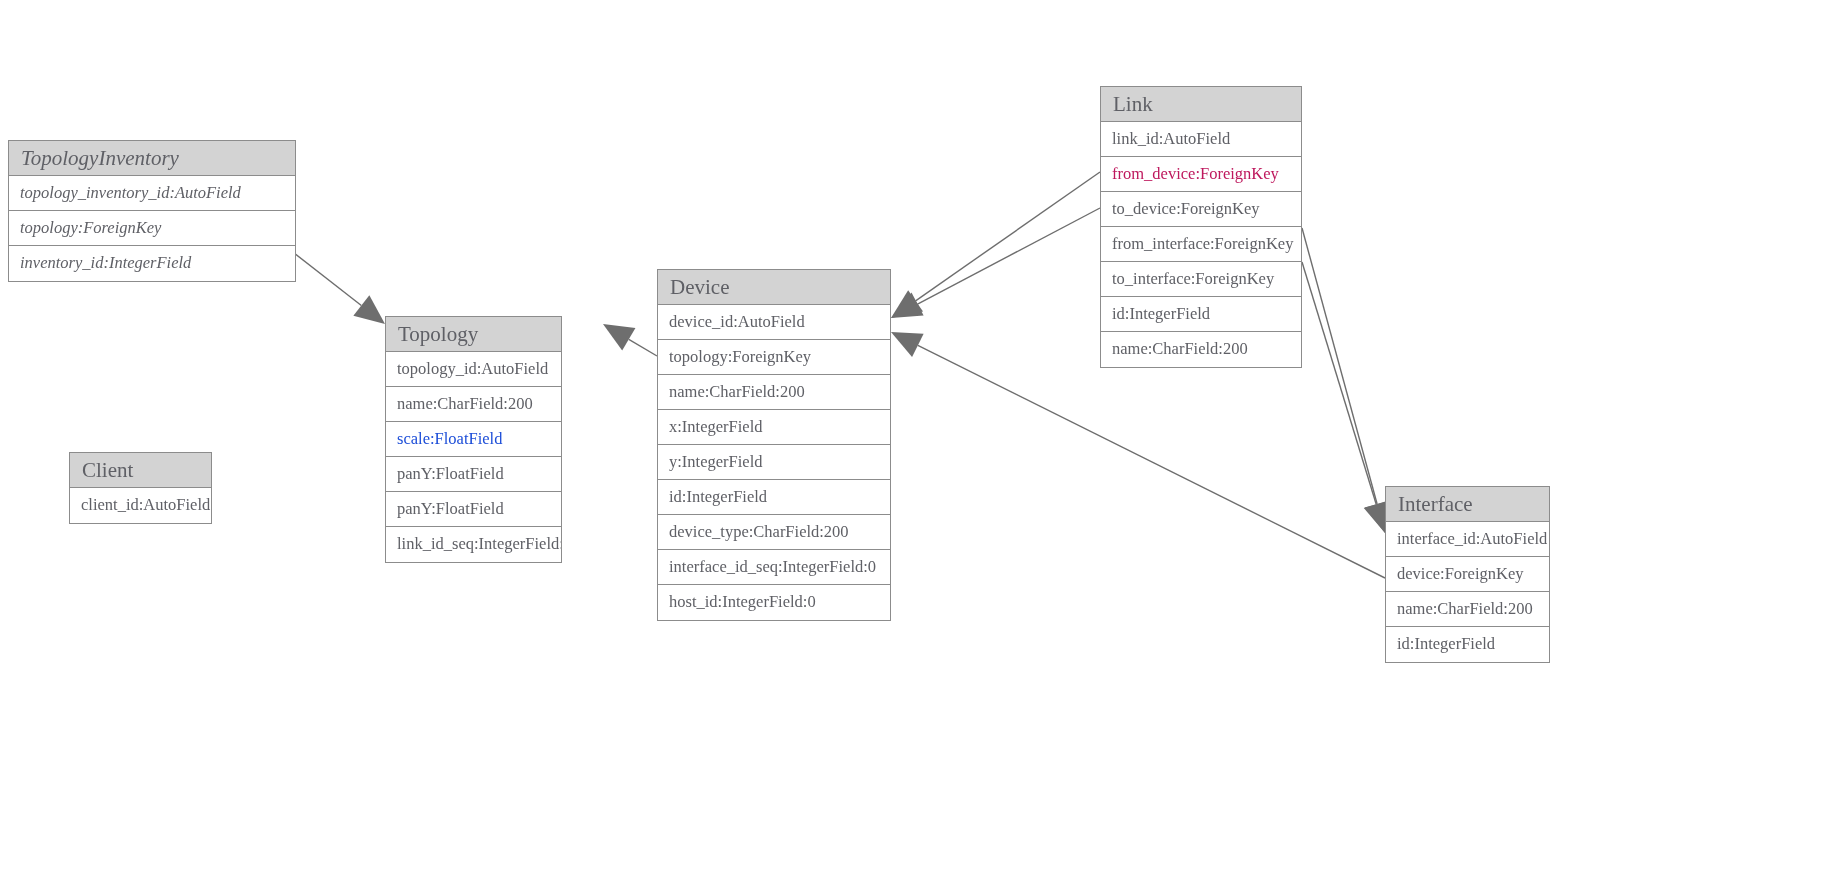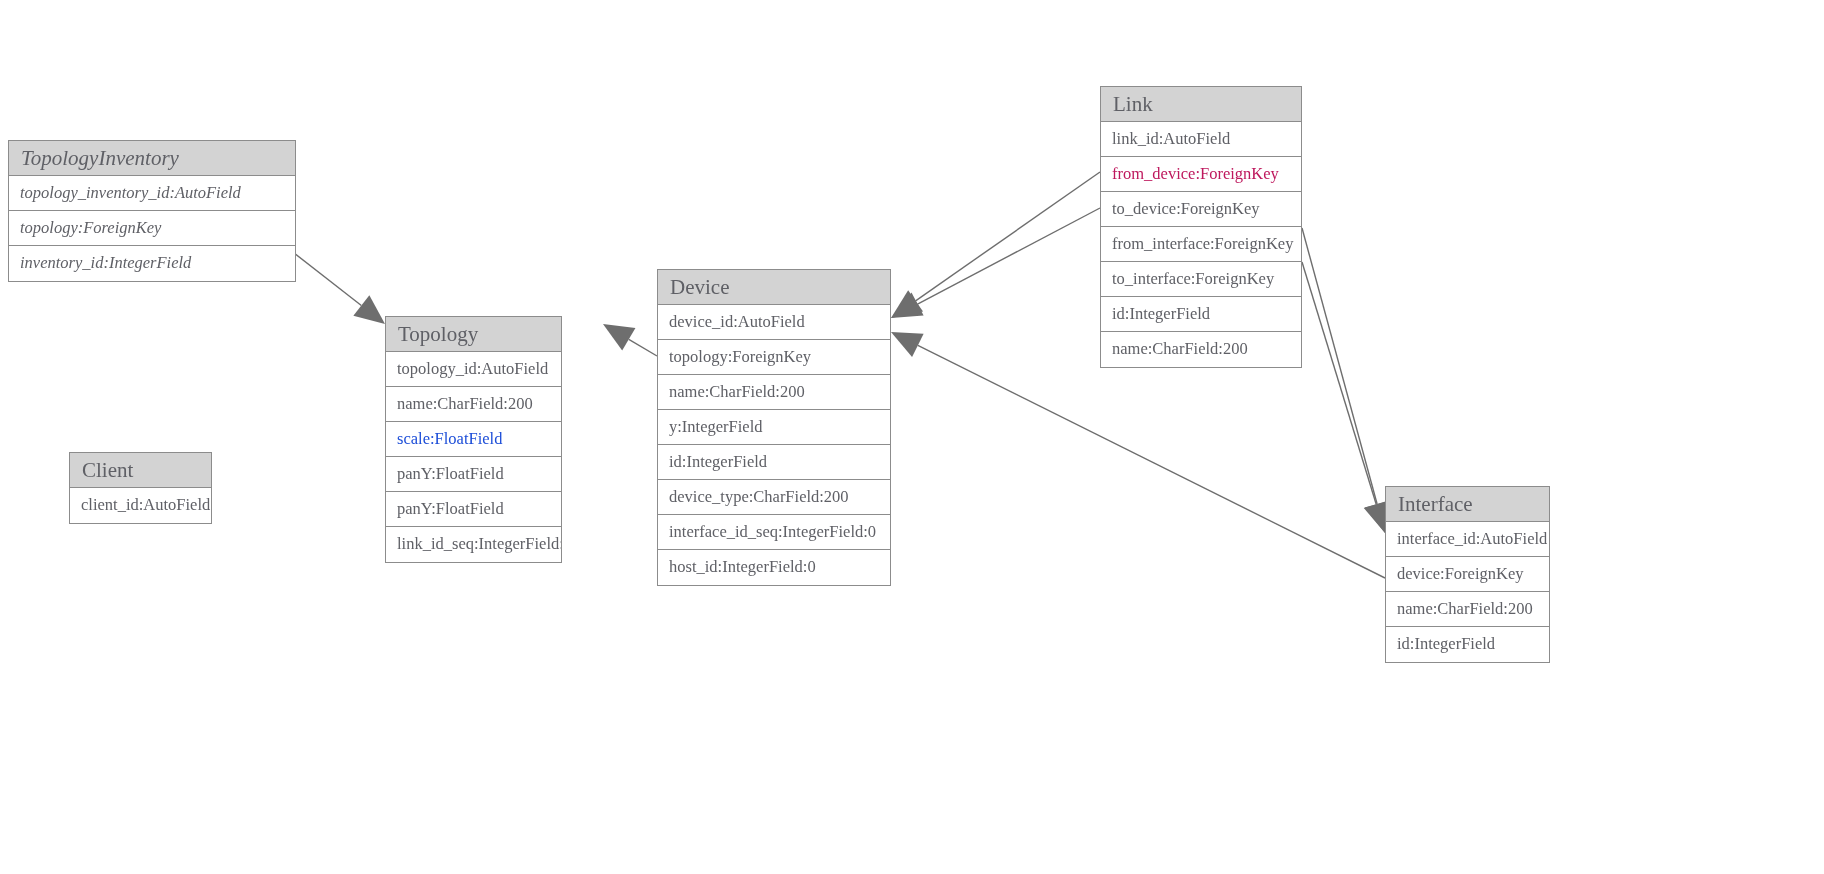--- a/index.html
+++ b/index.html
@@ -113,20 +113,21 @@
         <div class="entity-field" style="color: #1d4ed8; background: rgb(255, 255, 255); border-color: rgb(140, 140, 140);">scale:FloatField</div>
         <div class="entity-field" style="color: rgb(95, 96, 102); background: rgb(255, 255, 255); border-color: rgb(140, 140, 140);">panY:FloatField</div>
         <div class="entity-field" style="color: rgb(95, 96, 102); background: rgb(255, 255, 255); border-color: rgb(140, 140, 140);">panY:FloatField</div>
         <div class="entity-field last" style="color: rgb(95, 96, 102); background: rgb(255, 255, 255); border-color: rgb(140, 140, 140);">link_id_seq:IntegerField:0</div>
       </div>
       <div class="entity" style="left: 657px; top: 269px; width: 234px; border-color: rgb(140, 140, 140);">
         <div class="entity-header" style="background: rgb(211, 211, 211); color: rgb(95, 96, 102); border-color: rgb(140, 140, 140);">Device</div>
         <div class="entity-field" style="color: rgb(95, 96, 102); background: rgb(255, 255, 255); border-color: rgb(140, 140, 140);">device_id:AutoField</div>
         <div class="entity-field" style="color: rgb(95, 96, 102); background: rgb(255, 255, 255); border-color: rgb(140, 140, 140);">topology:ForeignKey</div>
         <div class="entity-field" style="color: rgb(95, 96, 102); background: rgb(255, 255, 255); border-color: rgb(140, 140, 140);">name:CharField:200</div>
+        <div class="entity-field" style="color: rgb(95, 96, 102); background: rgb(255, 255, 255); border-color: rgb(140, 140, 140);">x:IntegerField</div>
         <div class="entity-field" style="color: rgb(95, 96, 102); background: rgb(255, 255, 255); border-color: rgb(140, 140, 140);">y:IntegerField</div>
         <div class="entity-field" style="color: rgb(95, 96, 102); background: rgb(255, 255, 255); border-color: rgb(140, 140, 140);">id:IntegerField</div>
         <div class="entity-field" style="color: rgb(95, 96, 102); background: rgb(255, 255, 255); border-color: rgb(140, 140, 140);">device_type:CharField:200</div>
         <div class="entity-field" style="color: rgb(95, 96, 102); background: rgb(255, 255, 255); border-color: rgb(140, 140, 140);">interface_id_seq:IntegerField:0</div>
         <div class="entity-field last" style="color: rgb(95, 96, 102); background: rgb(255, 255, 255); border-color: rgb(140, 140, 140);">host_id:IntegerField:0</div>
       </div>
       <div class="entity" style="left: 1100px; top: 86px; width: 202px; border-color: rgb(140, 140, 140);">
         <div class="entity-header" style="background: rgb(211, 211, 211); color: rgb(95, 96, 102); border-color: rgb(140, 140, 140);">Link</div>
         <div class="entity-field" style="color: rgb(95, 96, 102); background: rgb(255, 255, 255); border-color: rgb(140, 140, 140);">link_id:AutoField</div>
         <div class="entity-field" style="color: #be185d; background: rgb(255, 255, 255); border-color: rgb(140, 140, 140);">from_device:ForeignKey</div>

